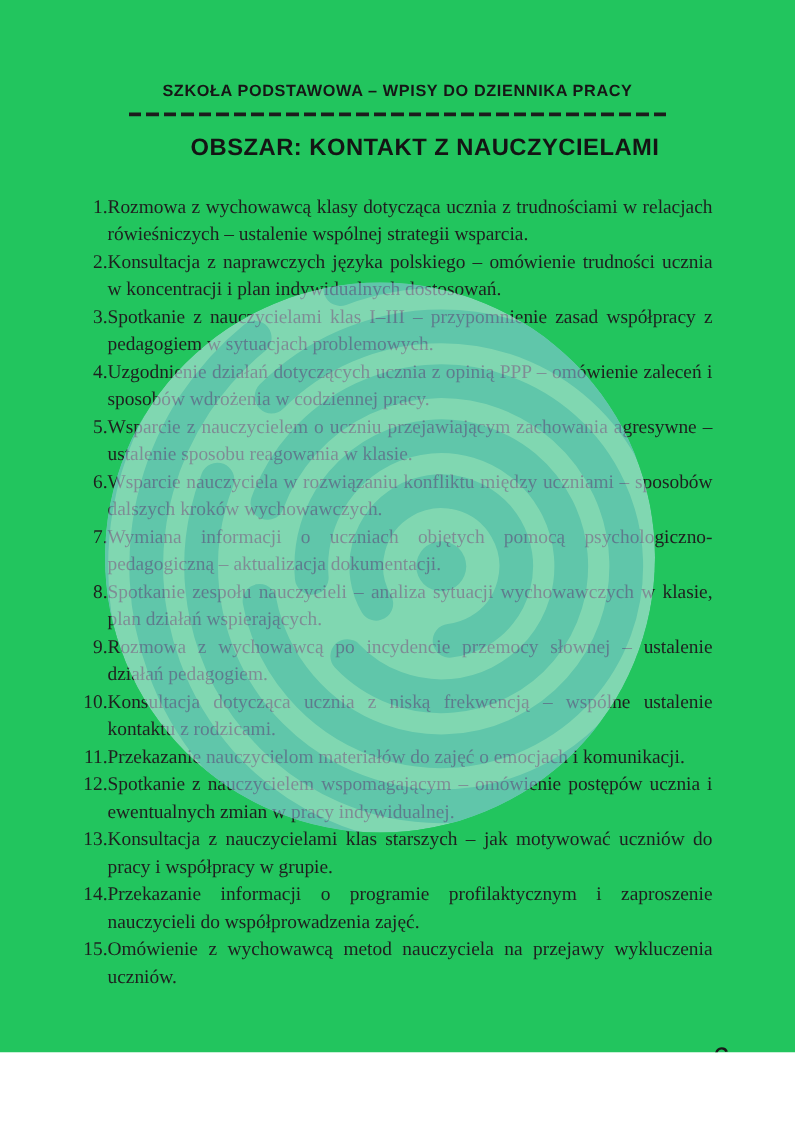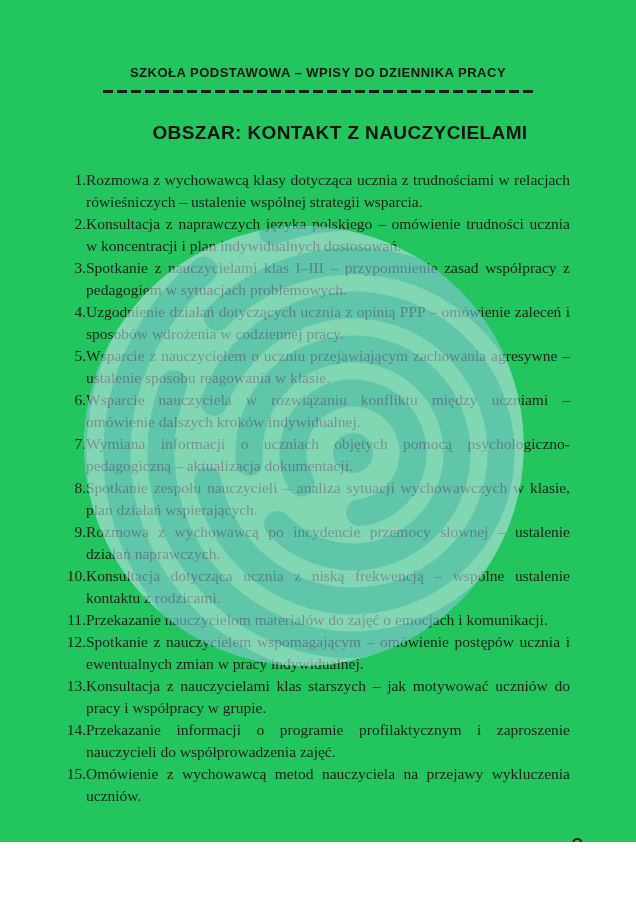--- a/index.html
+++ b/index.html
@@ -24,21 +24,21 @@
     letter-spacing: 0.5px;
     color: #161616;
   }
   .divider {
     width: 430px;
     height: 3px;
     margin: 9px auto 0 auto;
     background: repeating-linear-gradient(90deg, #1c1c1c 0 10px, transparent 10px 14px);
   }
   .section-title {
-    margin-top: 29px;
+    margin-top: 15px;
     text-align: center;
     font-family: "Liberation Sans", sans-serif;
     font-weight: 700;
     font-size: 19px;
     line-height: 22px;
     letter-spacing: 0.4px;
     color: #141414;
     padding-left: 44px;
   }
 
@@ -105,24 +105,24 @@
     <div class="divider"></div>
 
     <div class="section-title">OBSZAR: KONTAKT Z NAUCZYCIELAMI</div>
 
     <ol class="entries">
       <li>Rozmowa z wychowawcą klasy dotycząca ucznia z trudnościami w relacjach rówieśniczych – ustalenie wspólnej strategii wsparcia.</li>
       <li>Konsultacja z naprawczych języka polskiego – omówienie trudności ucznia w koncentracji i plan indywidualnych dostosowań.</li>
       <li>Spotkanie z nauczycielami klas I–III – przypomnienie zasad współpracy z pedagogiem w sytuacjach problemowych.</li>
       <li>Uzgodnienie działań dotyczących ucznia z opinią PPP – omówienie zaleceń i sposobów wdrożenia w codziennej pracy.</li>
       <li>Wsparcie z nauczycielem o uczniu przejawiającym zachowania agresywne – ustalenie sposobu reagowania w klasie.</li>
-      <li>Wsparcie nauczyciela w rozwiązaniu konfliktu między uczniami – omówienie dalszych kroków indywidualnej.</li>
+      <li>Wsparcie nauczyciela w rozwiązaniu konfliktu między uczniami – sposobów dalszych kroków wychowawczych.</li>
       <li>Wymiana informacji o uczniach objętych pomocą psychologiczno-pedagogiczną – aktualizacja dokumentacji.</li>
       <li>Spotkanie zespołu nauczycieli – analiza sytuacji wychowawczych w klasie, plan działań wspierających.</li>
-      <li>Rozmowa z wychowawcą po incydencie przemocy słownej – ustalenie działań naprawczych.</li>
+      <li>Rozmowa z wychowawcą po incydencie przemocy słownej – ustalenie działań pedagogiem.</li>
       <li>Konsultacja dotycząca ucznia z niską frekwencją – wspólne ustalenie kontaktu z rodzicami.</li>
       <li>Przekazanie nauczycielom materiałów do zajęć o emocjach i komunikacji.</li>
       <li>Spotkanie z nauczycielem wspomagającym – omówienie postępów ucznia i ewentualnych zmian w pracy indywidualnej.</li>
       <li>Konsultacja z nauczycielami klas starszych – jak motywować uczniów do pracy i współpracy w grupie.</li>
       <li>Przekazanie informacji o programie profilaktycznym i zaproszenie nauczycieli do współprowadzenia zajęć.</li>
       <li>Omówienie z wychowawcą metod nauczyciela na przejawy wykluczenia uczniów.</li>
     </ol>
 
   </div>
 

